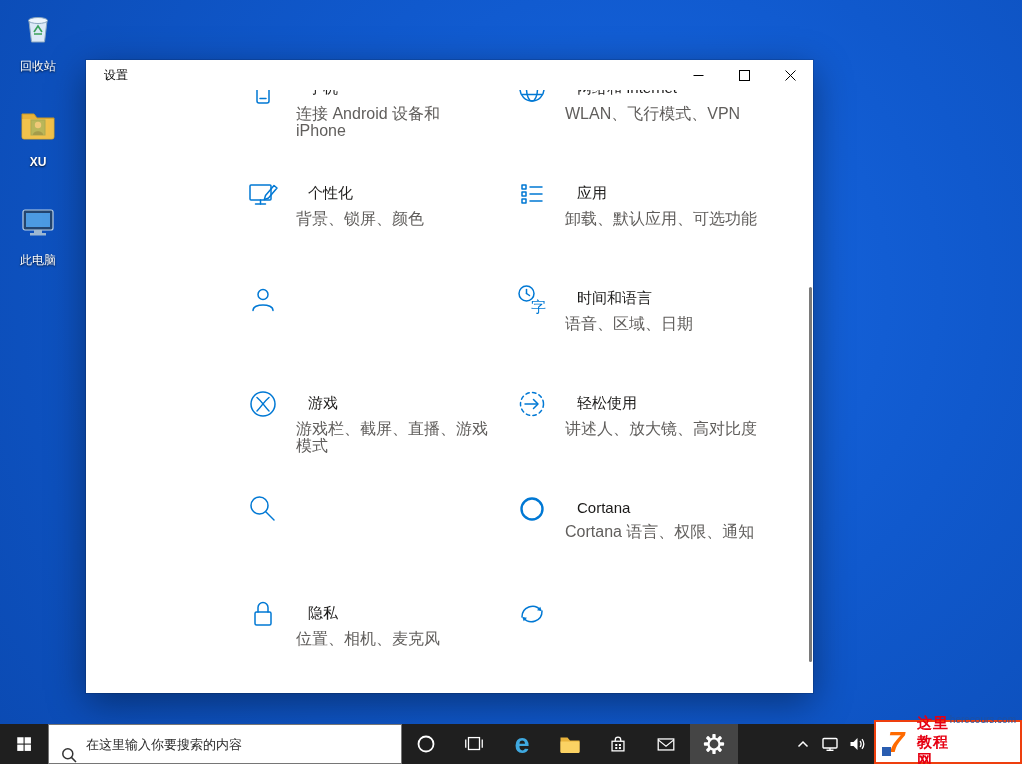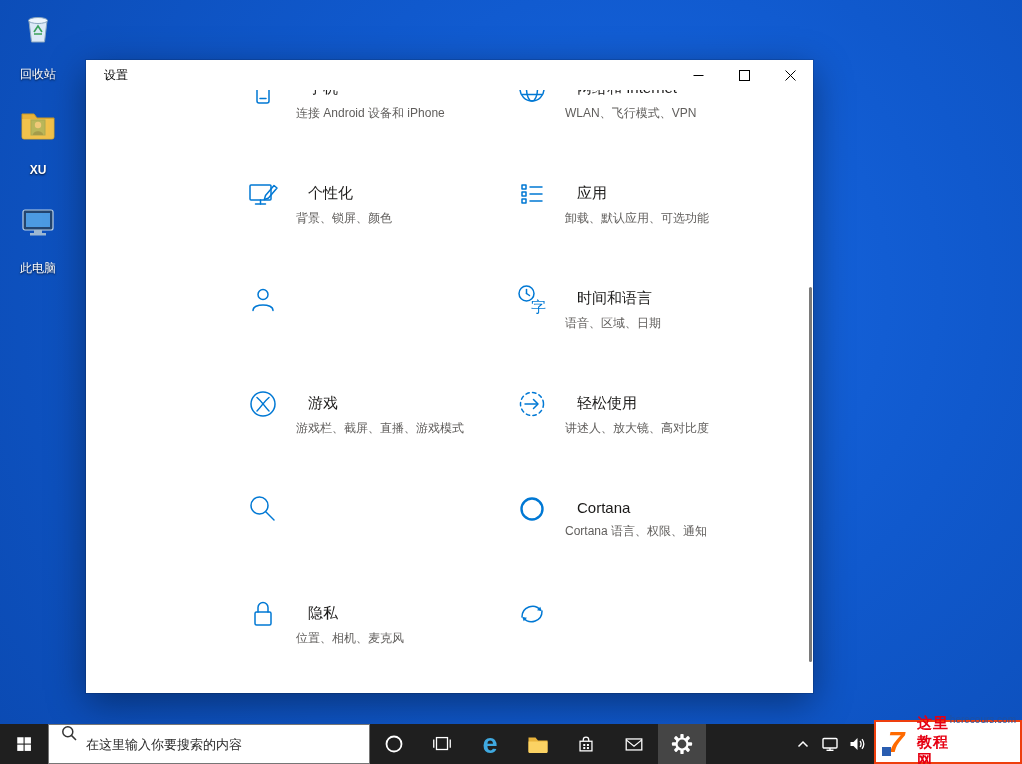--- a/index.html
+++ b/index.html
@@ -10,21 +10,21 @@
     position: relative;
   }
   .desktop {
     position:absolute; inset:0;
     background: radial-gradient(circle at 62% 38%, #1767e2 0%, #1059cd 45%, #0b4ab2 100%);
   }
 
   
   .desktop-icon {
     position:absolute; left:8px; width:60px;
-    display:flex; flex-direction:column; align-items:center; gap:18px;
+    display:flex; flex-direction:column; align-items:center; gap:10px;
     color:#fff; font-size:12px; text-align:center;
     text-shadow: 0 1px 2px rgba(0,0,0,.8);
   }
   .di-recycle { top:8px; }
   .di-xu { top:105px;font-weight:bold; }
   .di-pc { top:202px; }
   .desktop-icon svg { display:block; }
 
   
   .settings-window {
@@ -47,39 +47,39 @@
     margin:-19px 0 0 160px;
     display:grid;
     grid-template-columns: 269px 269px;
     grid-auto-rows: 105px;
   }
   .setting-item { display:flex; gap:14px; align-items:flex-start; padding-top:2px; }
   .s-icon { width:36px; flex:0 0 36px; }
   .s-icon svg { display:block; stroke:#0078d4; fill:none; stroke-width:1.5; stroke-linecap:round; stroke-linejoin:round; }
   .s-text { width:196px; padding-top:2px; }
   .s-title { font-size:15px; color:#1b1a19; margin:4px 12px 7px; }
-  .s-sub { font-size:12px; color:#605e5c; line-height:17px; }
+  .s-sub { font-size:16px; color:#605e5c; line-height:17px; }
 
   .scroll-thumb {
     position:absolute; right:1px; top:197px; width:3px; height:375px;
     background:#7a7a7a; border-radius:2px;
   }
 
   
   .taskbar {
     position:absolute; left:0; right:0; bottom:0; height:40px;
     background:#1f1f1f; display:flex; align-items:stretch; z-index:5;
   }
   .tb-btn { width:48px; display:flex; align-items:center; justify-content:center; flex:0 0 auto; }
   .tb-btn svg { display:block; }
   .tb-settings { background:#454545; }
   .edge-glyph { font-size:27px; font-weight:bold; color:#3fa9e0; line-height:1; }
   .search-wrap {
-    width:322px; background:#fff; border:1px solid #767676;
-    display:flex; align-items:flex-start; flex:0 0 auto;
+    width:354px; background:#fff; border:1px solid #767676;
+    display:flex; align-items:flex-end; flex:0 0 auto;
   }
   .search-wrap svg { margin:0 9px 0 12px; flex:0 0 auto; }
   .search-wrap input {
     border:none; outline:none; background:transparent; flex:1; height:100%;
     font-size:13px; color:#111; font-family:inherit;
   }
   .search-wrap input::placeholder { color:#2b2b2b; opacity:1; }
   .tray { margin-left:auto; display:flex; align-items:center; padding-right:152px; }
   .tray-btn { width:27px; height:40px; display:flex; align-items:center; justify-content:center; }
 

